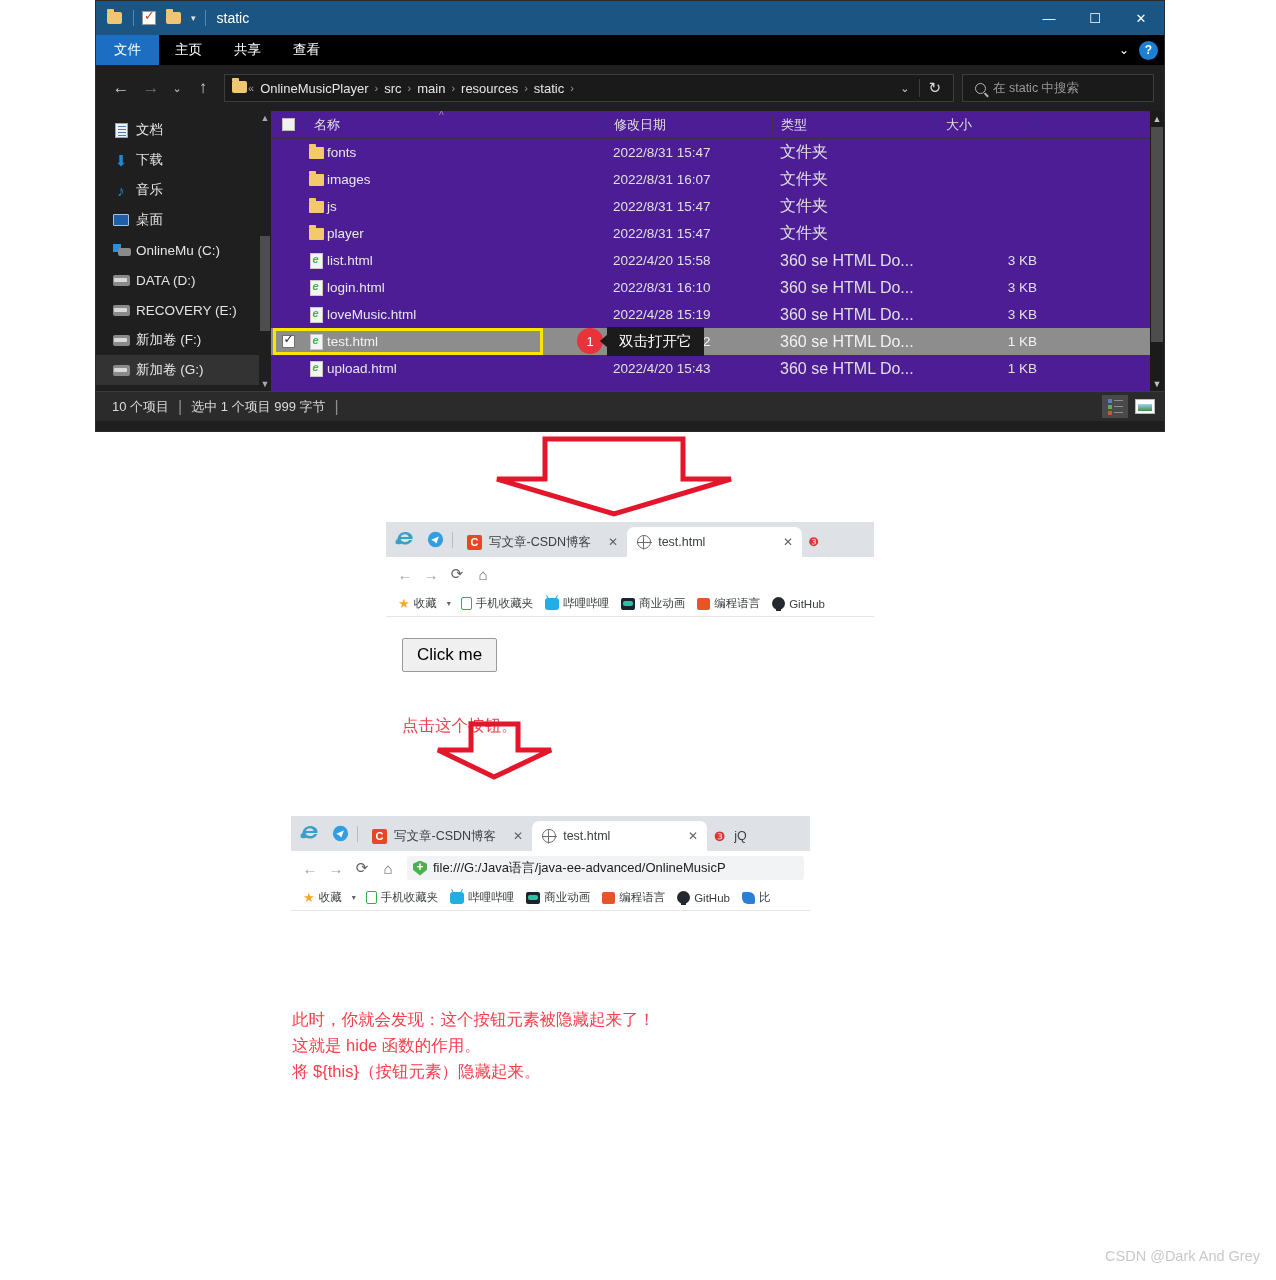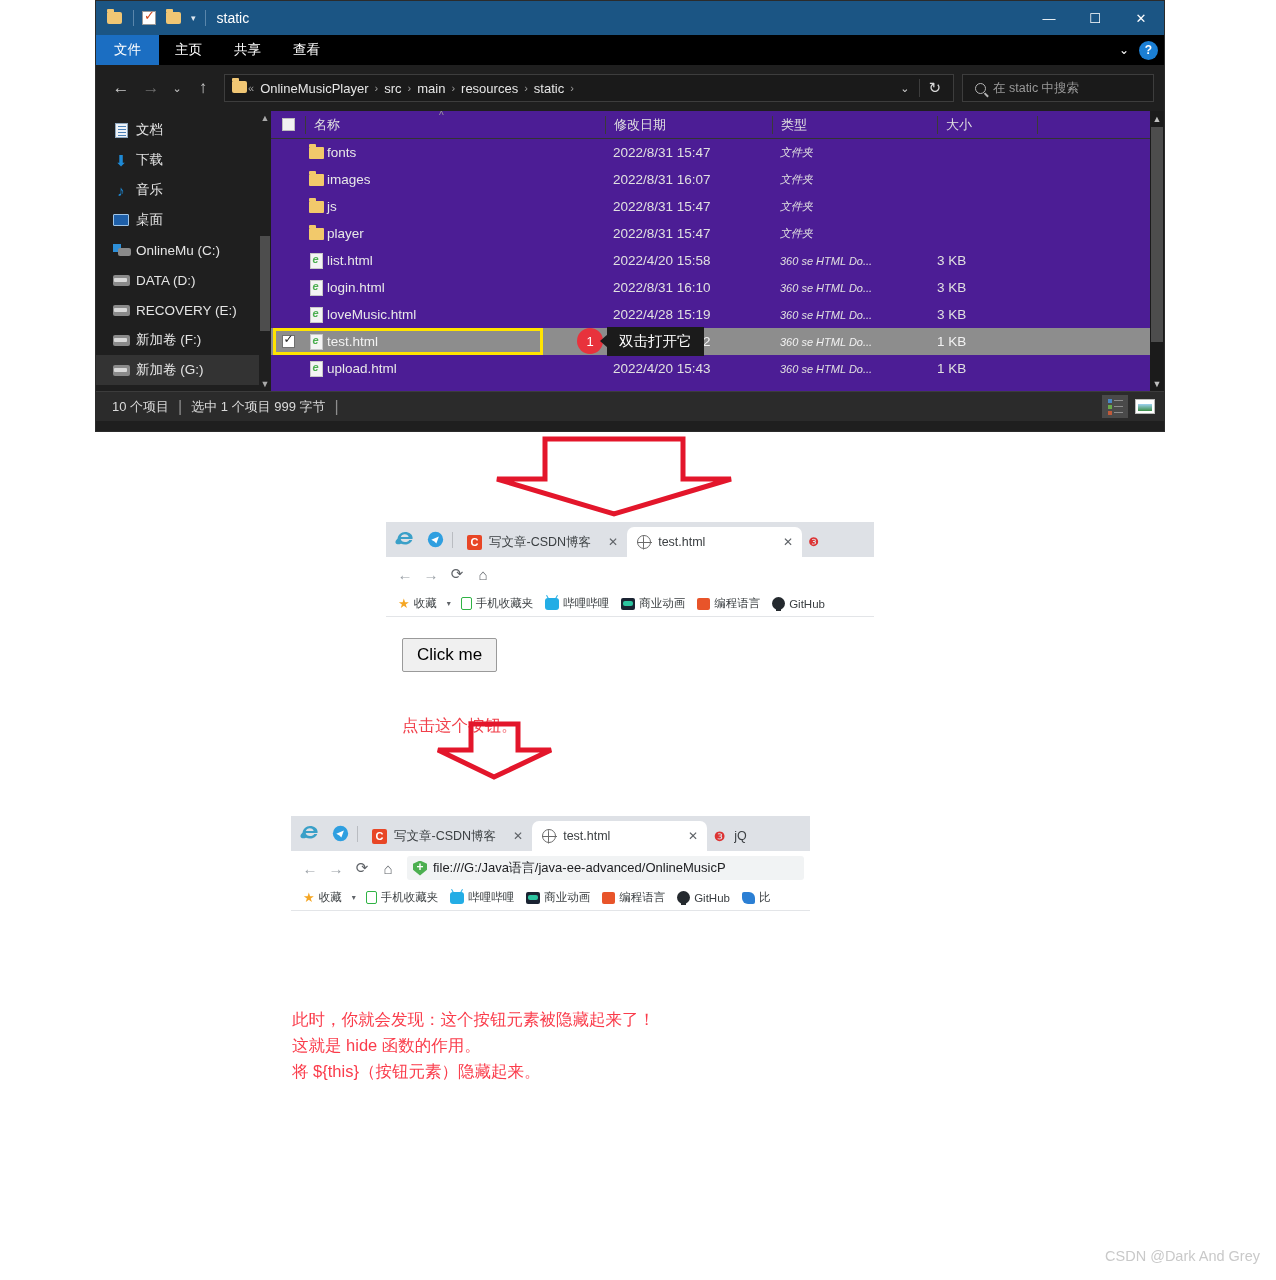--- a/index.html
+++ b/index.html
@@ -102,22 +102,22 @@
   .c-size { width:100px; }
   .c-rest { flex:1; }
   .sort-mark { position:absolute; left:168px; top:-1px; color:#9f9f9f; font-size:10px; }
 
   .row { height:27px; display:flex; align-items:center; position:relative; }
   .row.sel { background:#8d8d8d; }
   .row .rc-check { width:34px; display:flex; align-items:center; justify-content:center; }
   .row .rc-icon { width:22px; display:flex; align-items:center; justify-content:center; }
   .row .rc-name { width:278px; font-size:13.5px; color:#e8e8e8; }
   .row .rc-date { width:167px; font-size:13.5px; color:#e0e0e0; padding-left:8px; }
-  .row .rc-type { width:165px; font-size:11px; color:#e0e0e0; padding-left:8px;font-style:italic; }
-  .row .rc-size { width:100px; font-size:13.5px; color:#e0e0e0; }
+  .row .rc-type { width:165px; font-size:16px; color:#e0e0e0; padding-left:8px; }
+  .row .rc-size { width:100px; font-size:13.5px; color:#e0e0e0; text-align:right; }
   .row.sel .rc-name, .row.sel .rc-date, .row.sel .rc-type, .row.sel .rc-size { color:#f2f2f2; }
 
   .fi-folder { display:inline-block; width:15px; height:12px; background:#f2c96b; border-radius:1px; position:relative; }
   .fi-folder::before { content:""; position:absolute; left:0; top:-3px; width:7px; height:3px; background:#f2c96b; border-radius:1px 1px 0 0; }
   .fi-html { display:inline-block; width:13px; height:16px; background:#f4f4f4; border:1px solid #c8c8c8; position:relative; }
   .fi-html::after { content:"e"; position:absolute; left:2px; top:-1px; font-size:11px; color:#4caf50; font-weight:bold; font-style:italic; }
 
   .row-checkbox { width:13px; height:13px; background:#fff; border:1px solid #707070; position:relative; }
   .row-checkbox.checked::after { content:"✓"; position:absolute; left:1px; top:-4px; font-size:12px; color:#222; }
 

